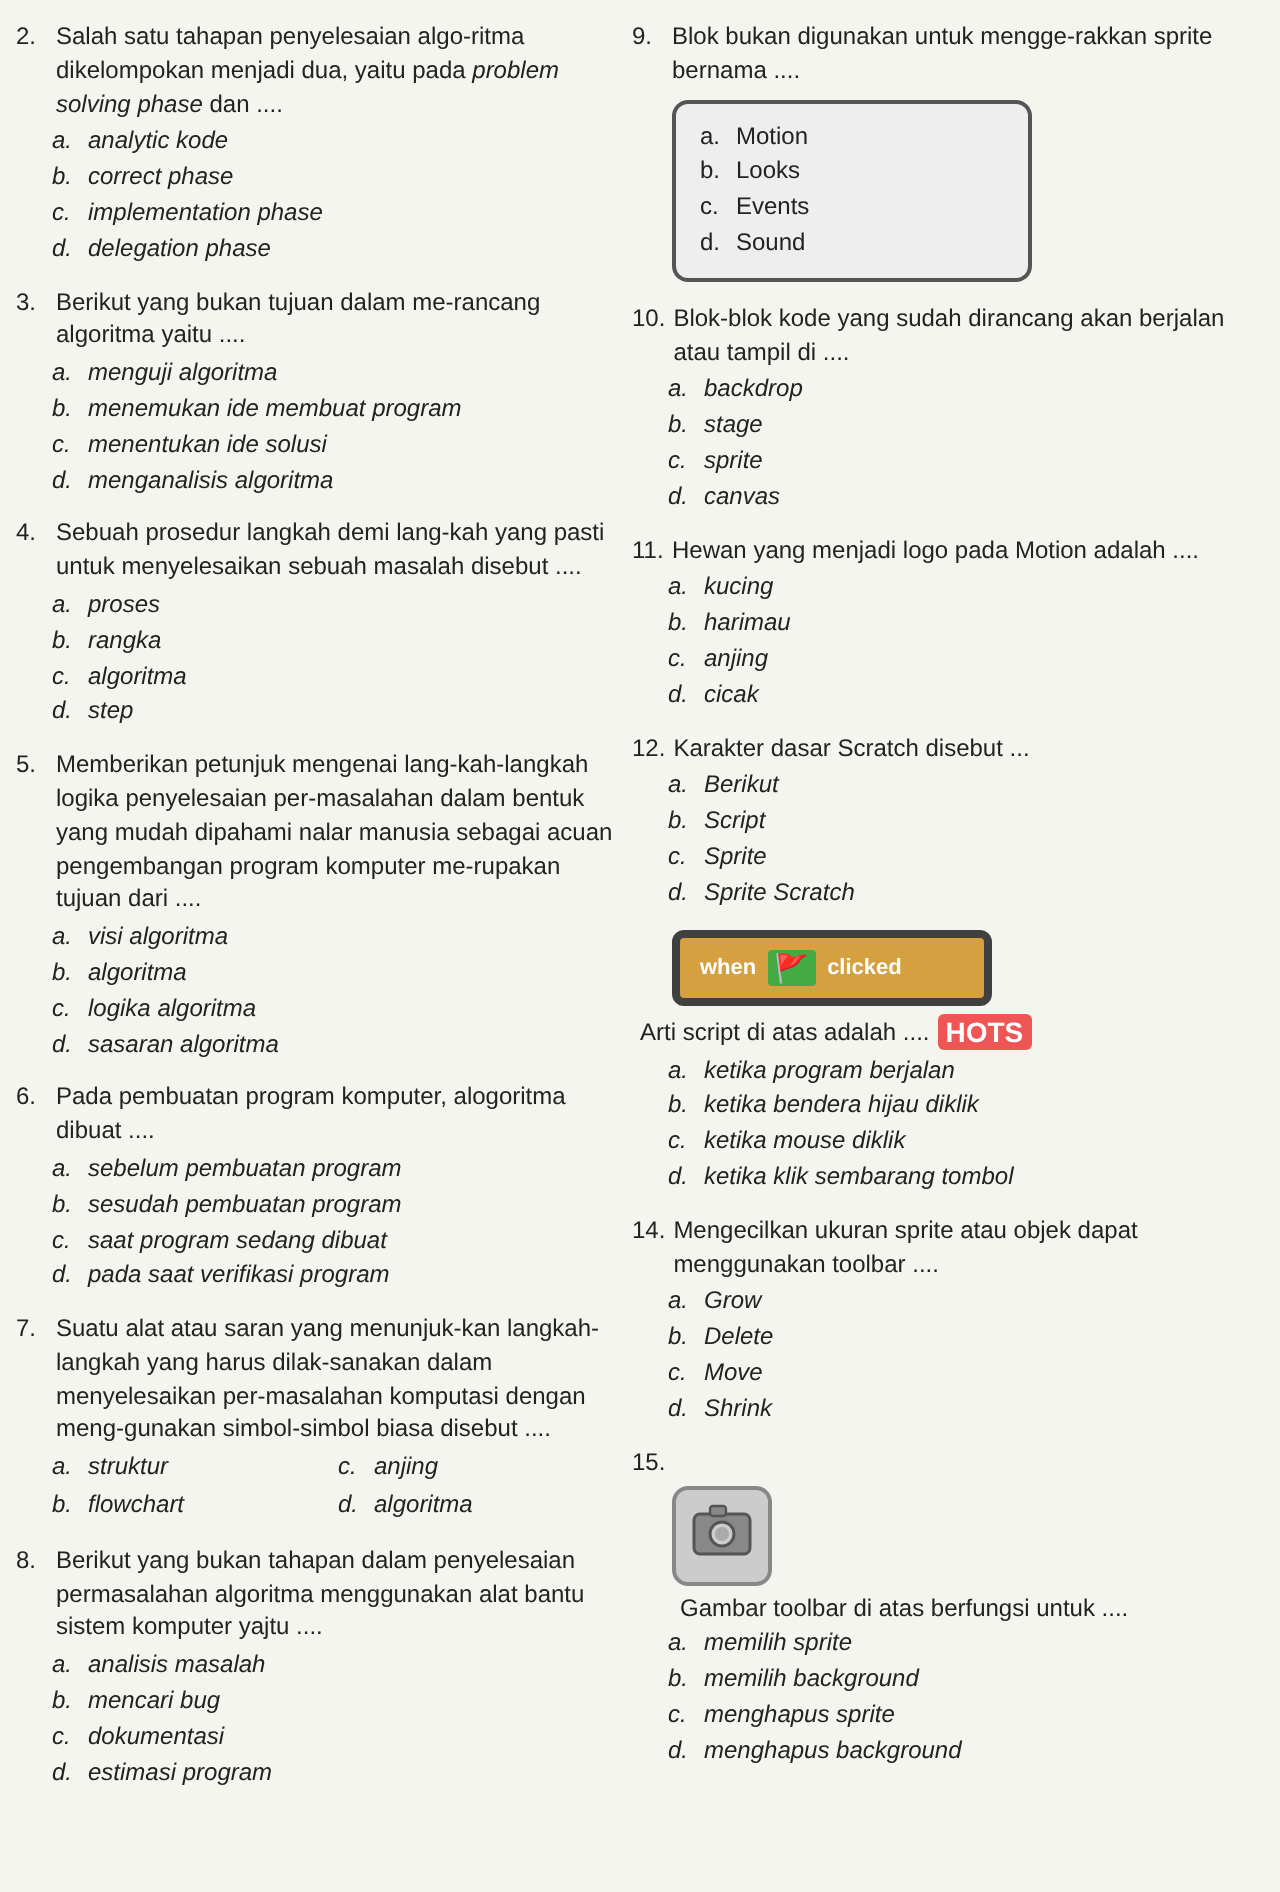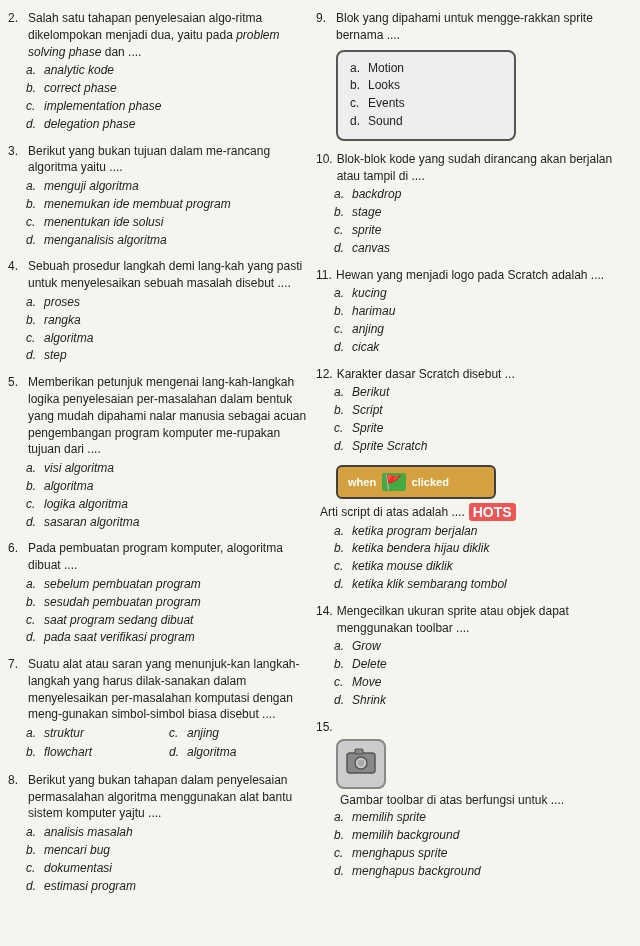--- a/index.html
+++ b/index.html
@@ -80,21 +80,21 @@
       padding-left: 0;
     }
     .motion-box .option-row .opt-label {
       font-style: normal;
     }
     .motion-box .option-row .opt-text {
       font-style: normal;
     }
     
     .when-clicked-box {
-      border: 2px solid #404040;
+      border: 4px solid #404040;
       border-radius: 6px;
       padding: 6px 10px;
       margin: 4px 0 4px 20px;
       width: 160px;
       background: #d4a040;
       display: flex;
       align-items: center;
       gap: 6px;
       color: white;
       font-weight: bold;
@@ -317,21 +317,21 @@
       </div>
     </div>
 
   </div>
 
   <div class="col-right">
 
     <div class="question-block">
       <div class="question-header">
         <span class="q-num">9.</span>
-        <span class="q-text">Blok yang dipahami untuk mengge-rakkan sprite bernama ....</span>
+        <span class="q-text">Blok bukan digunakan untuk mengge-rakkan sprite bernama ....</span>
       </div>
       <div class="motion-box">
         <div class="option-row">
             <span class="opt-label">a.</span>
             <span class="opt-text" style="font-style:normal;">Motion</span>
           </div>
         <div class="option-row">
             <span class="opt-label">b.</span>
             <span class="opt-text" style="font-style:normal;">Looks</span>
           </div>
@@ -367,21 +367,21 @@
         <div class="option-row">
             <span class="opt-label">d.</span>
             <span class="opt-text">canvas</span>
           </div>
       </div>
     </div>
 
     <div class="question-block">
       <div class="question-header">
         <span class="q-num">11.</span>
-        <span class="q-text">Hewan yang menjadi logo pada Scratch adalah ....</span>
+        <span class="q-text">Hewan yang menjadi logo pada Motion adalah ....</span>
       </div>
       <div class="options">
         <div class="option-row">
             <span class="opt-label">a.</span>
             <span class="opt-text">kucing</span>
           </div>
         <div class="option-row">
             <span class="opt-label">b.</span>
             <span class="opt-text">harimau</span>
           </div>

